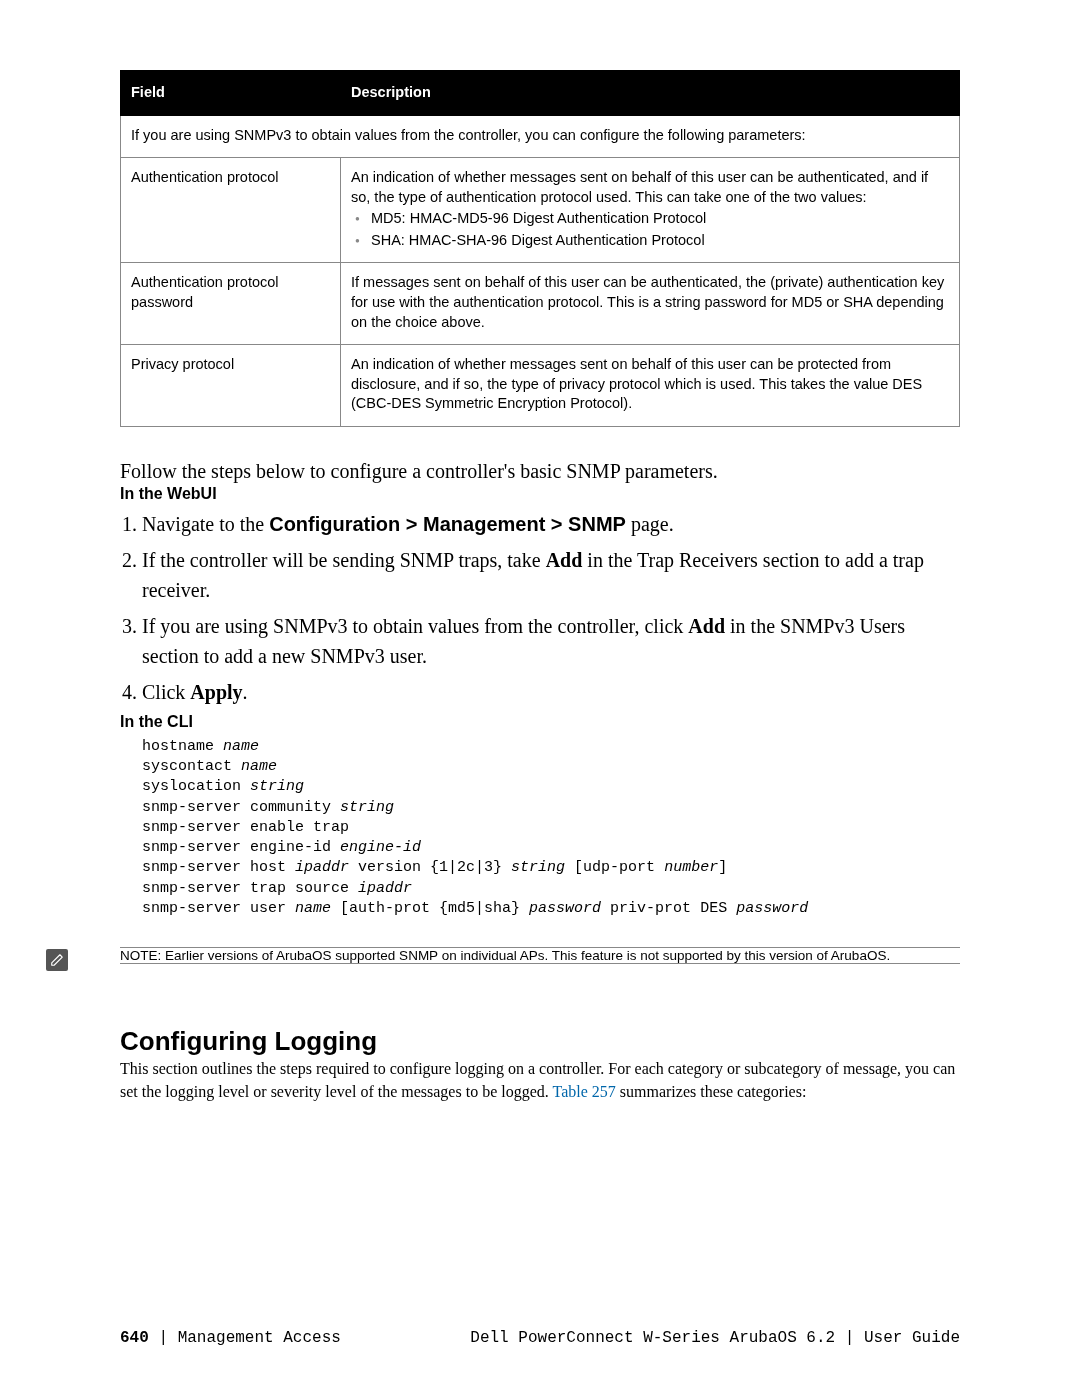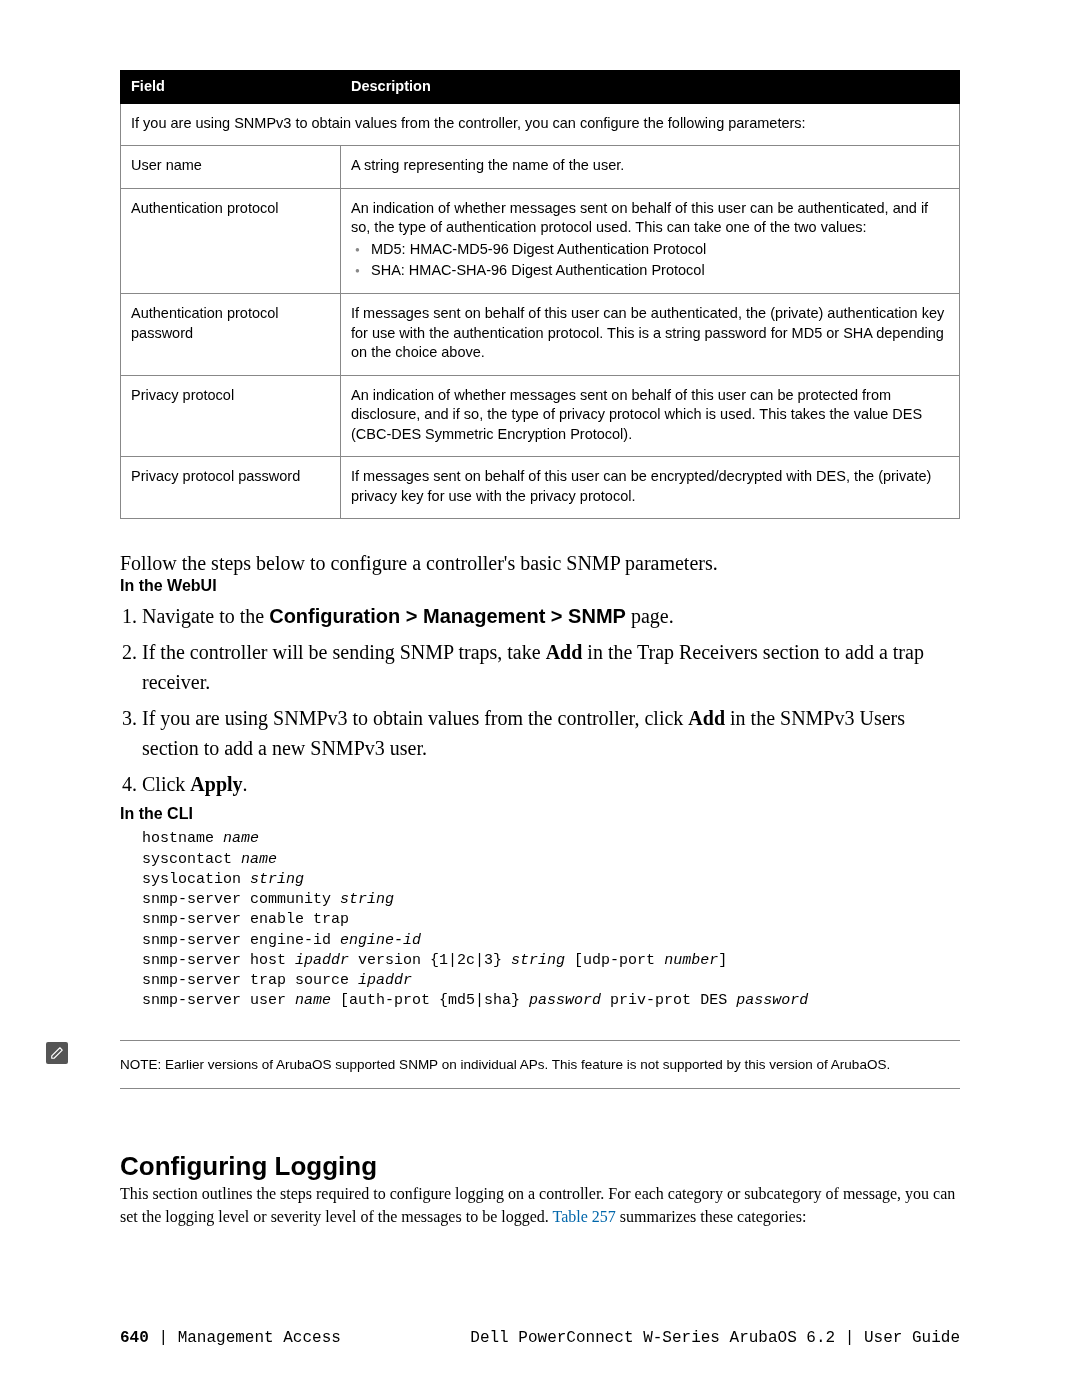--- a/index.html
+++ b/index.html
@@ -17,21 +17,21 @@
     border-collapse: collapse;
     font-family: Arial, Helvetica, sans-serif;
     font-size: 14.5px;
     line-height: 1.35;
   }
   table.main-table th {
     background: #000;
     color: #fff;
     text-align: left;
     font-weight: bold;
-    padding: 6px 10px;
+    padding: 12px 10px;
     border: 1px solid #000;
   }
   table.main-table th:first-child { width: 220px; }
   table.main-table td {
     border: 1px solid #888;
     padding: 10px 10px 12px 10px;
     vertical-align: top;
   }
   td.span { }
   ul.bul {
@@ -102,21 +102,21 @@
     background: #555;
     border-radius: 2px;
     display: flex;
     align-items: center;
     justify-content: center;
   }
   .note-icon svg { width: 14px; height: 14px; }
   .note-body {
     border-top: 1px solid #888;
     border-bottom: 1px solid #888;
-    padding: 16px 0;
+    padding: 0 0;
     font-family: Arial, Helvetica, sans-serif;
     font-size: 13.5px;
     width: 100%;
   }
 
   h2.section-head {
     font-family: Arial, Helvetica, sans-serif;
     font-weight: bold;
     font-size: 26px;
     margin-top: 62px;
@@ -146,46 +146,38 @@
 <table class="main-table">
   <thead>
     <tr>
       <th>Field</th>
       <th>Description</th>
     </tr>
   </thead>
   <tbody>
     <tr>
       <td colspan="2" class="span">If you are using SNMPv3 to obtain values from the controller, you can configure the following parameters:</td>
-    </tr>
-    <tr>
-      <td>User name</td>
-      <td>A string representing the name of the user.</td>
     </tr>
     <tr>
       <td>Authentication protocol</td>
       <td>
         <span>An indication of whether messages sent on behalf of this user can be authenticated, and if so, the type of authentication protocol used. This can take one of the two values:</span>
         <ul class="bul">
           <li>MD5: HMAC-MD5-96 Digest Authentication Protocol</li>
           <li>SHA: HMAC-SHA-96 Digest Authentication Protocol</li>
         </ul>
       </td>
     </tr>
     <tr>
       <td>Authentication protocol password</td>
       <td>If messages sent on behalf of this user can be authenticated, the (private) authentication key for use with the authentication protocol. This is a string password for MD5 or SHA depending on the choice above.</td>
     </tr>
     <tr>
       <td>Privacy protocol</td>
       <td>An indication of whether messages sent on behalf of this user can be protected from disclosure, and if so, the type of privacy protocol which is used. This takes the value DES (CBC-DES Symmetric Encryption Protocol).</td>
-    </tr>
-    <tr>
-      <td>Privacy protocol password</td>
-      <td>If messages sent on behalf of this user can be encrypted/decrypted with DES, the (private) privacy key for use with the privacy protocol.</td>
     </tr>
   </tbody>
 </table>
 
 <p class="body">Follow the steps below to configure a controller's basic SNMP parameters.</p>
 
 <h3 class="subhead">In the WebUI</h3>
 <ol class="steps">
   <li>
     <span>Navigate to the </span><span class="bold">Configuration &gt; Management &gt; SNMP</span><span> page.</span>

